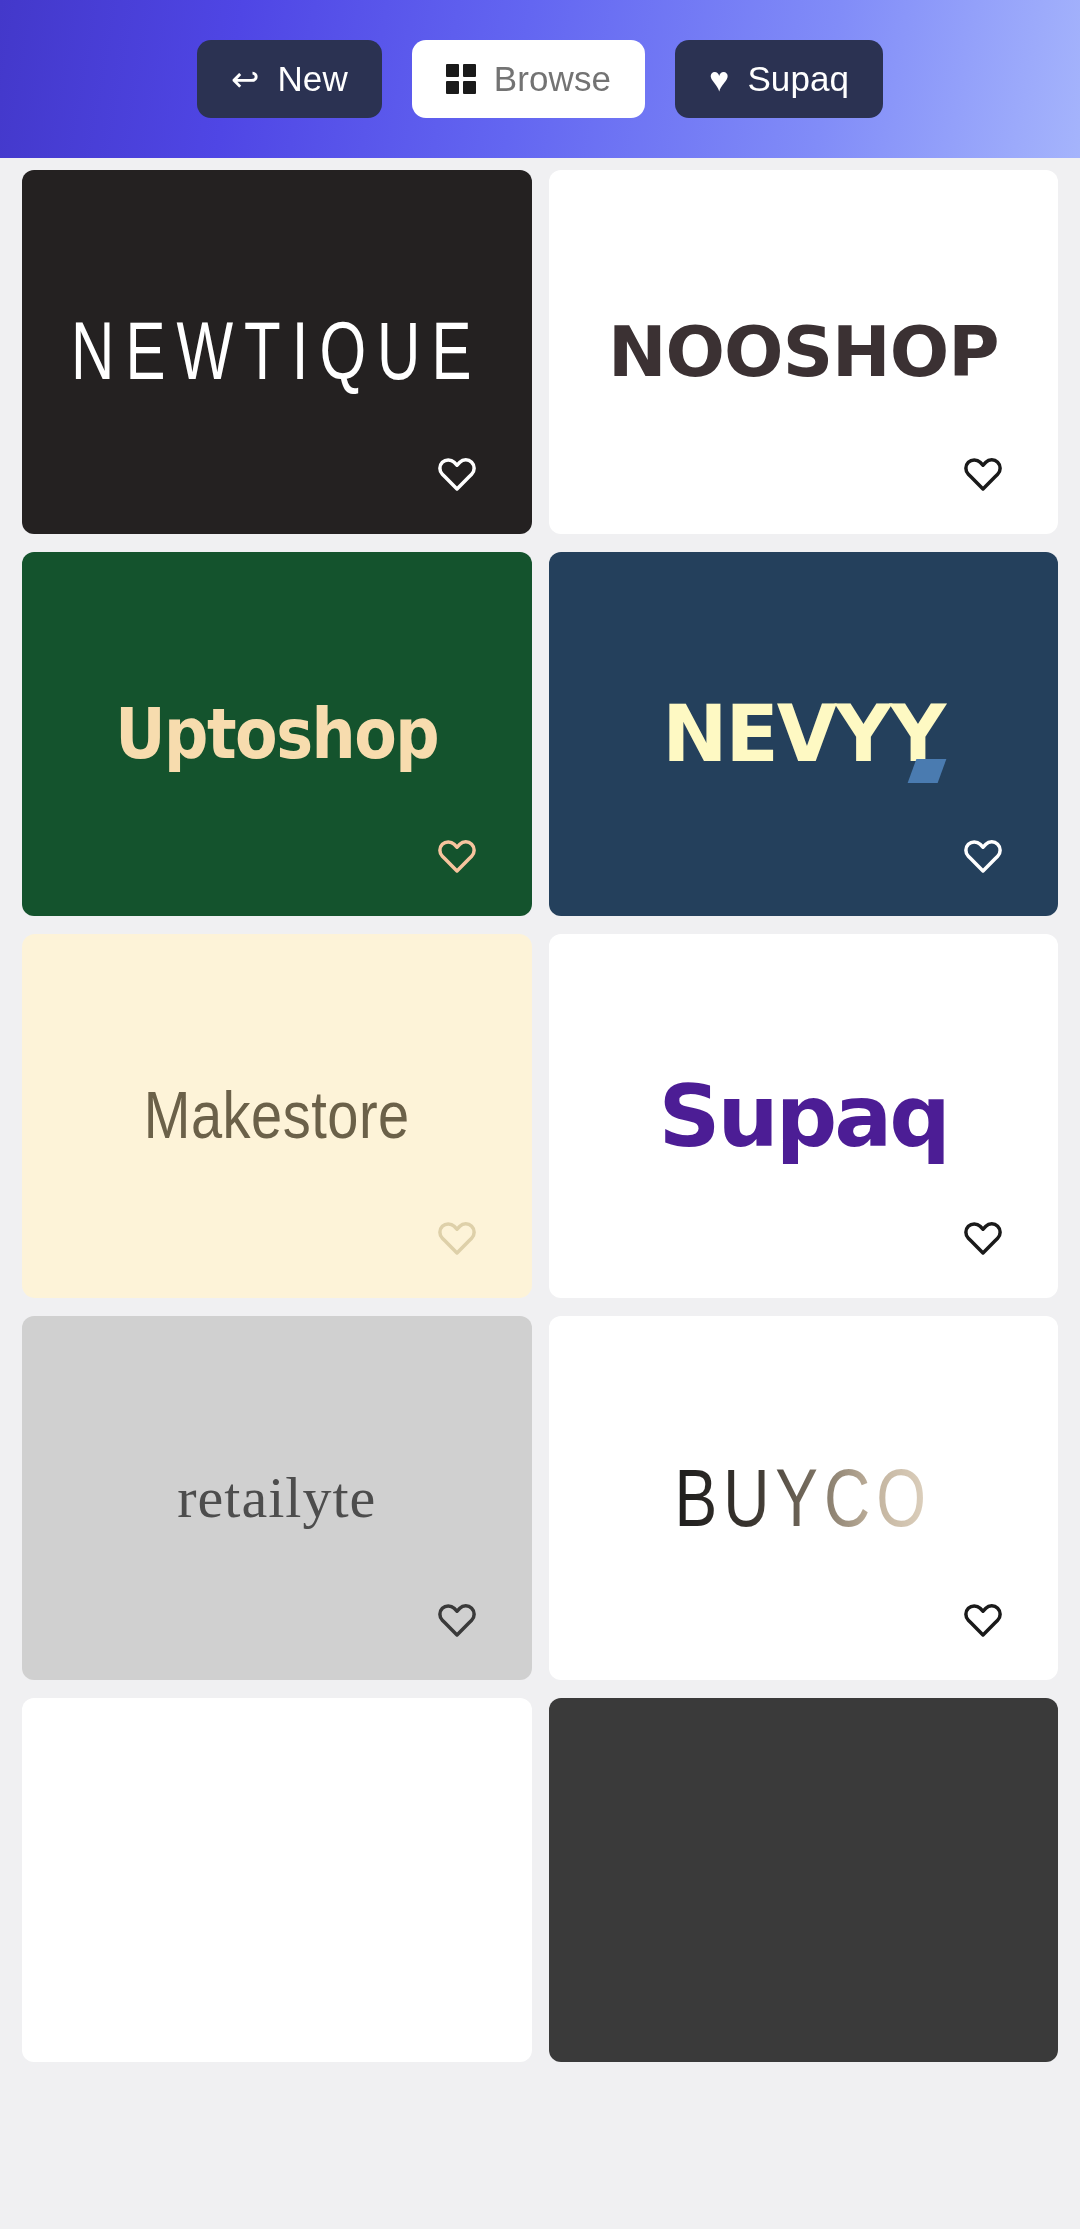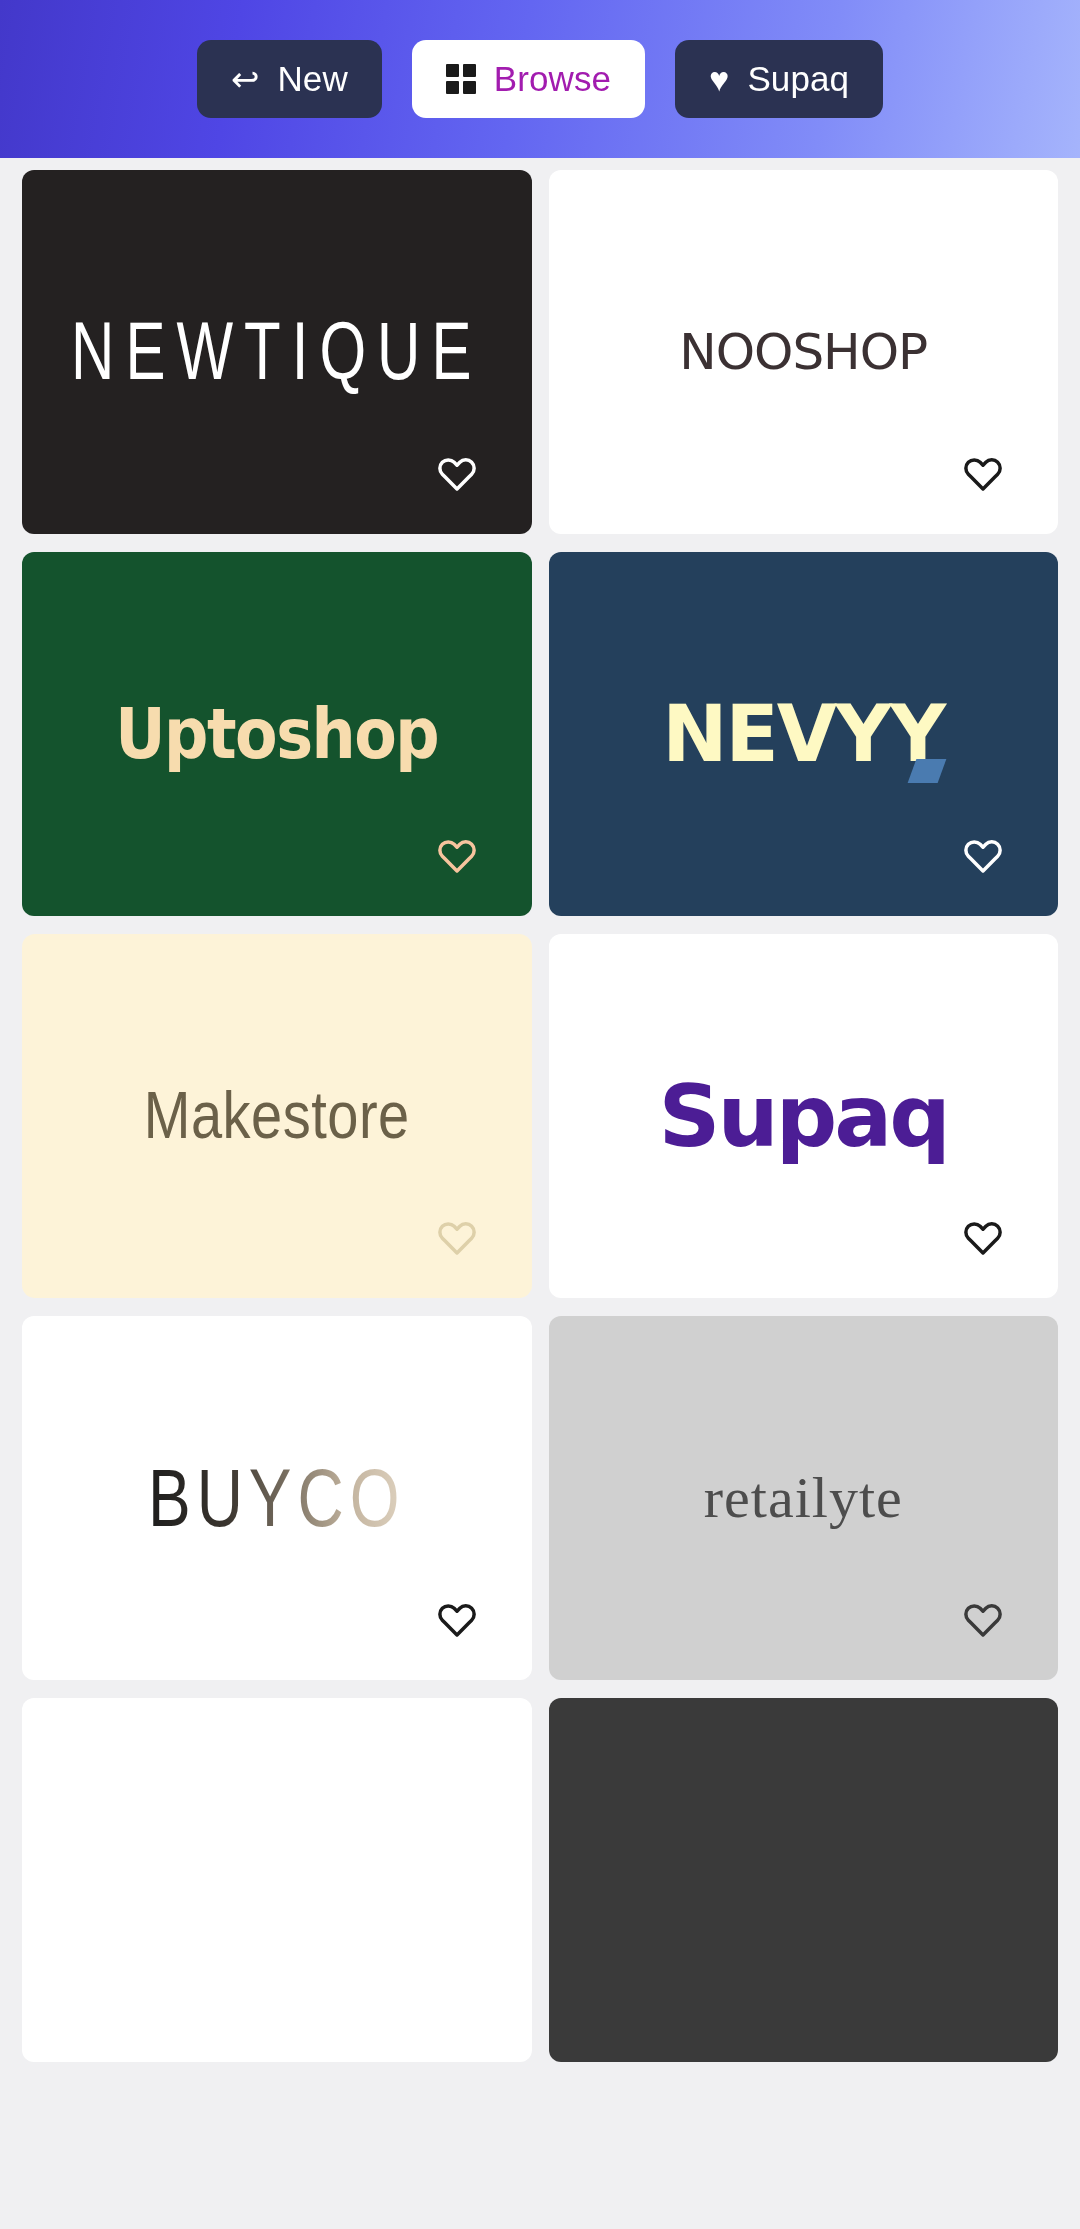--- a/index.html
+++ b/index.html
@@ -33,21 +33,21 @@
     padding: 0 34px;
     border-radius: 14px;
     font-size: 35px;
     font-weight: 500;
     letter-spacing: 0.1px;
     cursor: pointer;
     user-select: none;
     white-space: nowrap;
   }
   .nav-btn.dark  { background: #2b3252; color: #ffffff; }
-  .nav-btn.light { background: #ffffff; color: #a21caf; }
+  .nav-btn.light { background: #ffffff; color: #737373; }
 
   .nav-btn .glyph {
     display: inline-flex;
     align-items: center;
     justify-content: center;
     line-height: 1;
   }
 
   
   .grid-icon {
@@ -106,22 +106,22 @@
   .t-newtique {
     font-family: "Liberation Sans", sans-serif;
     font-size: 60px;
     font-weight: 300;
     letter-spacing: 11px;
     color: #ffffff;
     transform: scaleY(1.35);
   }
   .t-nooshop {
     font-family: "DejaVu Sans", sans-serif;
-    font-size: 50px;
-    font-weight: 400;
+    font-size: 70px;
+    font-weight: 700;
     letter-spacing: -1px;
     color: #3b3133;
   }
   .t-uptoshop {
     font-family: "DejaVu Sans", sans-serif;
     font-size: 62px;
     font-weight: 700;
     letter-spacing: -1.5px;
     color: #f7dcae;
     transform: scaleY(1.12);
@@ -278,38 +278,38 @@
   <div class="card" style="background:#ffffff;">
     <span class="logo t-supaq">Supaq</span>
     <span class="fav">
       <svg viewBox="0 0 24 24" fill="none" stroke="#1a1a1a" stroke-width="2.1" stroke-linecap="round" stroke-linejoin="round">
           <path d="M20.8 5.6a5 5 0 0 0-7.1 0L12 7.3l-1.7-1.7a5 5 0 1 0-7.1 7.1l1.7 1.7L12 21.6l7.1-7.2 1.7-1.7a5 5 0 0 0 0-7.1z"></path>
         </svg>
     </span>
   </div>
 
 
+  <div class="card" style="background:#d0d0d0;">
+    <span class="logo t-retailyte">retailyte</span>
+    <span class="fav">
+      <svg viewBox="0 0 24 24" fill="none" stroke="#3a3a3a" stroke-width="2.1" stroke-linecap="round" stroke-linejoin="round">
+          <path d="M20.8 5.6a5 5 0 0 0-7.1 0L12 7.3l-1.7-1.7a5 5 0 1 0-7.1 7.1l1.7 1.7L12 21.6l7.1-7.2 1.7-1.7a5 5 0 0 0 0-7.1z"></path>
+        </svg>
+    </span>
+  </div>
+
   <div class="card" style="background:#ffffff;">
     <span class="logo t-buyco">BUYCO</span>
     <span class="fav">
       <svg viewBox="0 0 24 24" fill="none" stroke="#1a1a1a" stroke-width="2.1" stroke-linecap="round" stroke-linejoin="round">
           <path d="M20.8 5.6a5 5 0 0 0-7.1 0L12 7.3l-1.7-1.7a5 5 0 1 0-7.1 7.1l1.7 1.7L12 21.6l7.1-7.2 1.7-1.7a5 5 0 0 0 0-7.1z"></path>
         </svg>
     </span>
   </div>
 
-  <div class="card" style="background:#d0d0d0;">
-    <span class="logo t-retailyte">retailyte</span>
-    <span class="fav">
-      <svg viewBox="0 0 24 24" fill="none" stroke="#3a3a3a" stroke-width="2.1" stroke-linecap="round" stroke-linejoin="round">
-          <path d="M20.8 5.6a5 5 0 0 0-7.1 0L12 7.3l-1.7-1.7a5 5 0 1 0-7.1 7.1l1.7 1.7L12 21.6l7.1-7.2 1.7-1.7a5 5 0 0 0 0-7.1z"></path>
-        </svg>
-    </span>
-  </div>
-
   <div class="card" style="background:#ffffff;">
     <span class="logo"></span>
   </div>
 
   <div class="card" style="background:#3a3a3a;">
     <span class="logo"></span>
   </div>
 
 </div>
 

